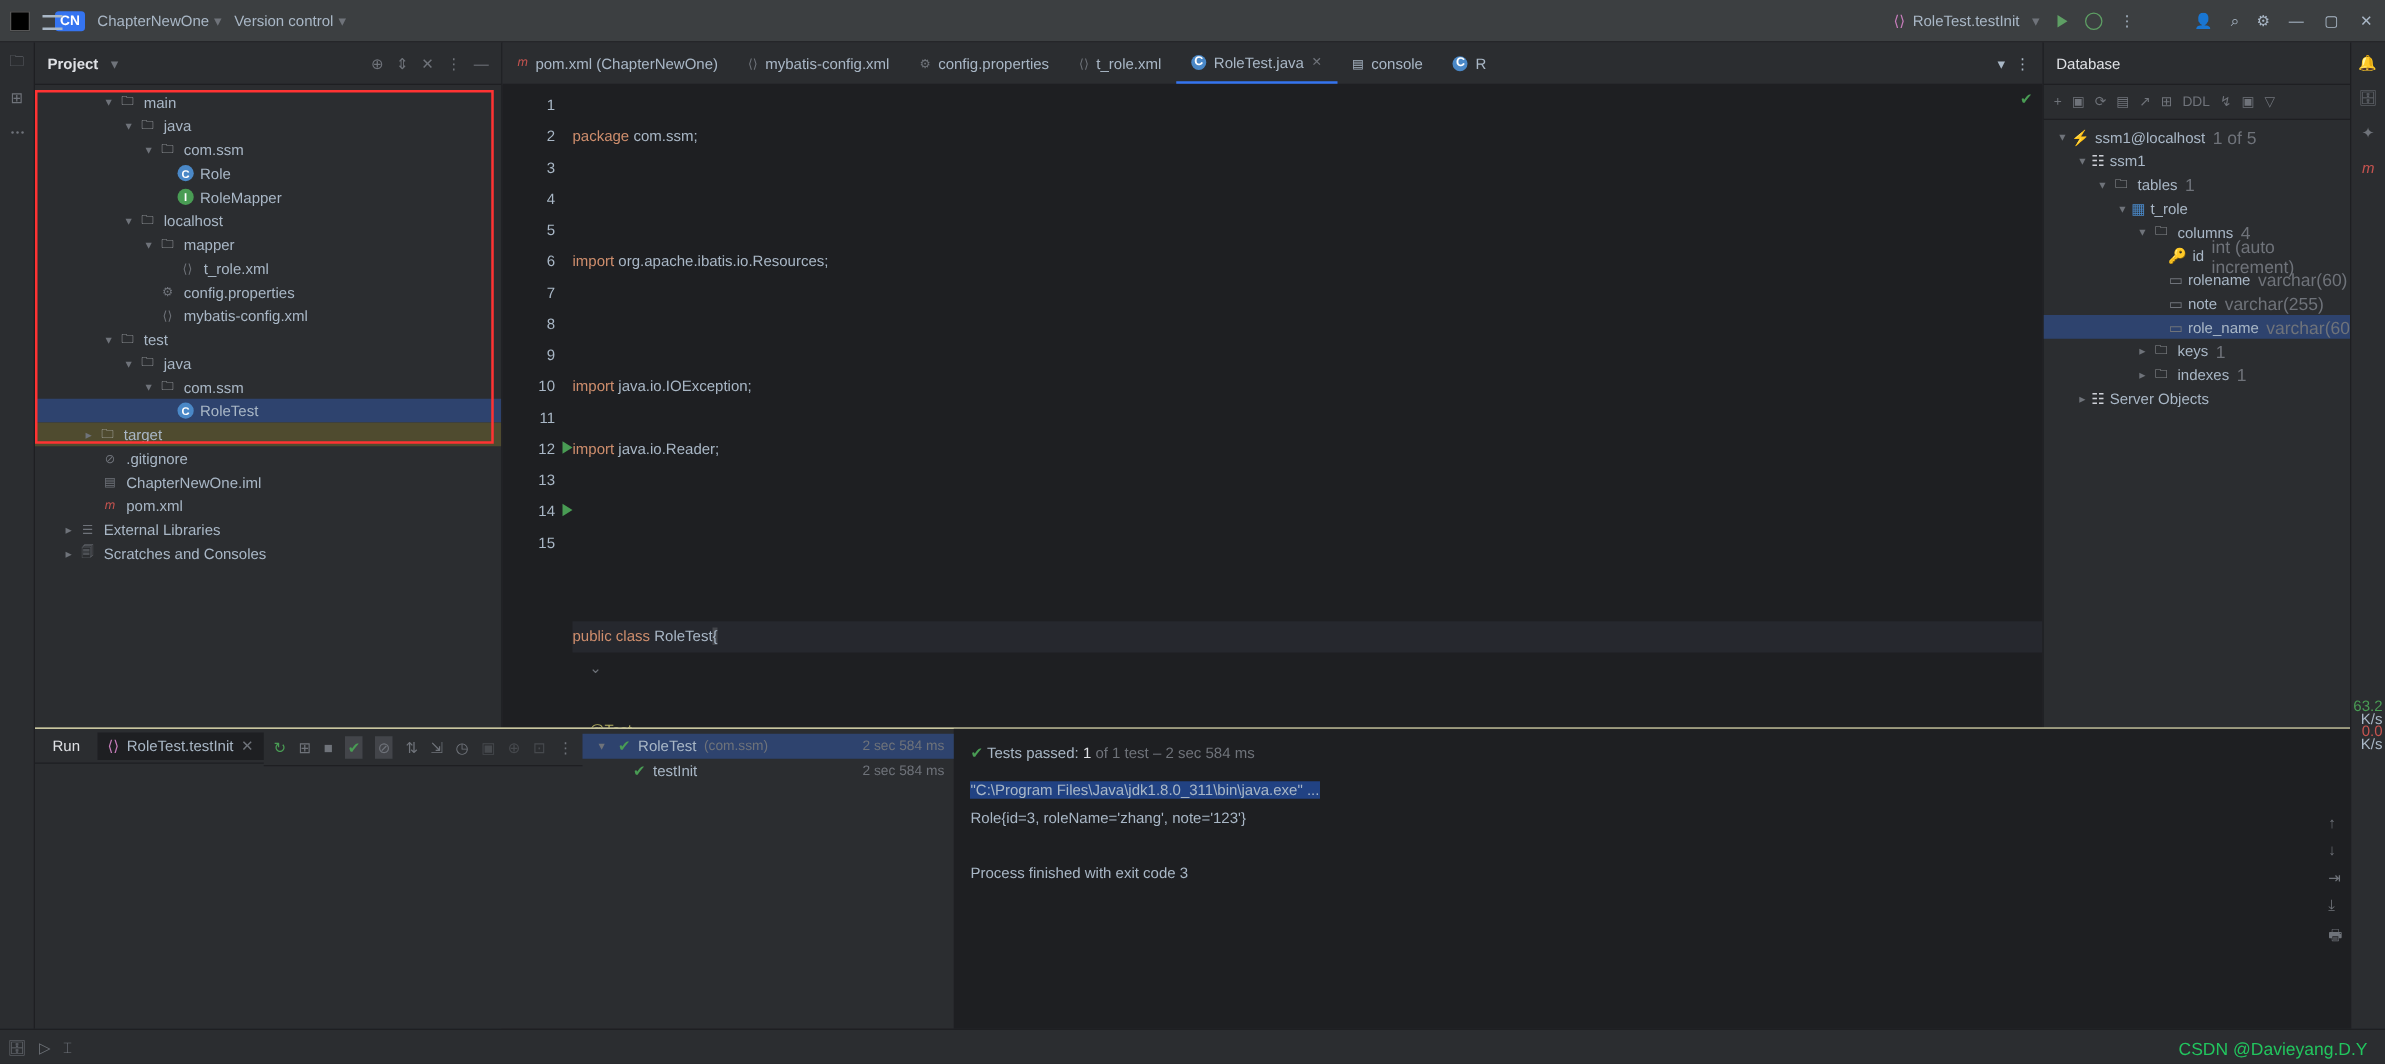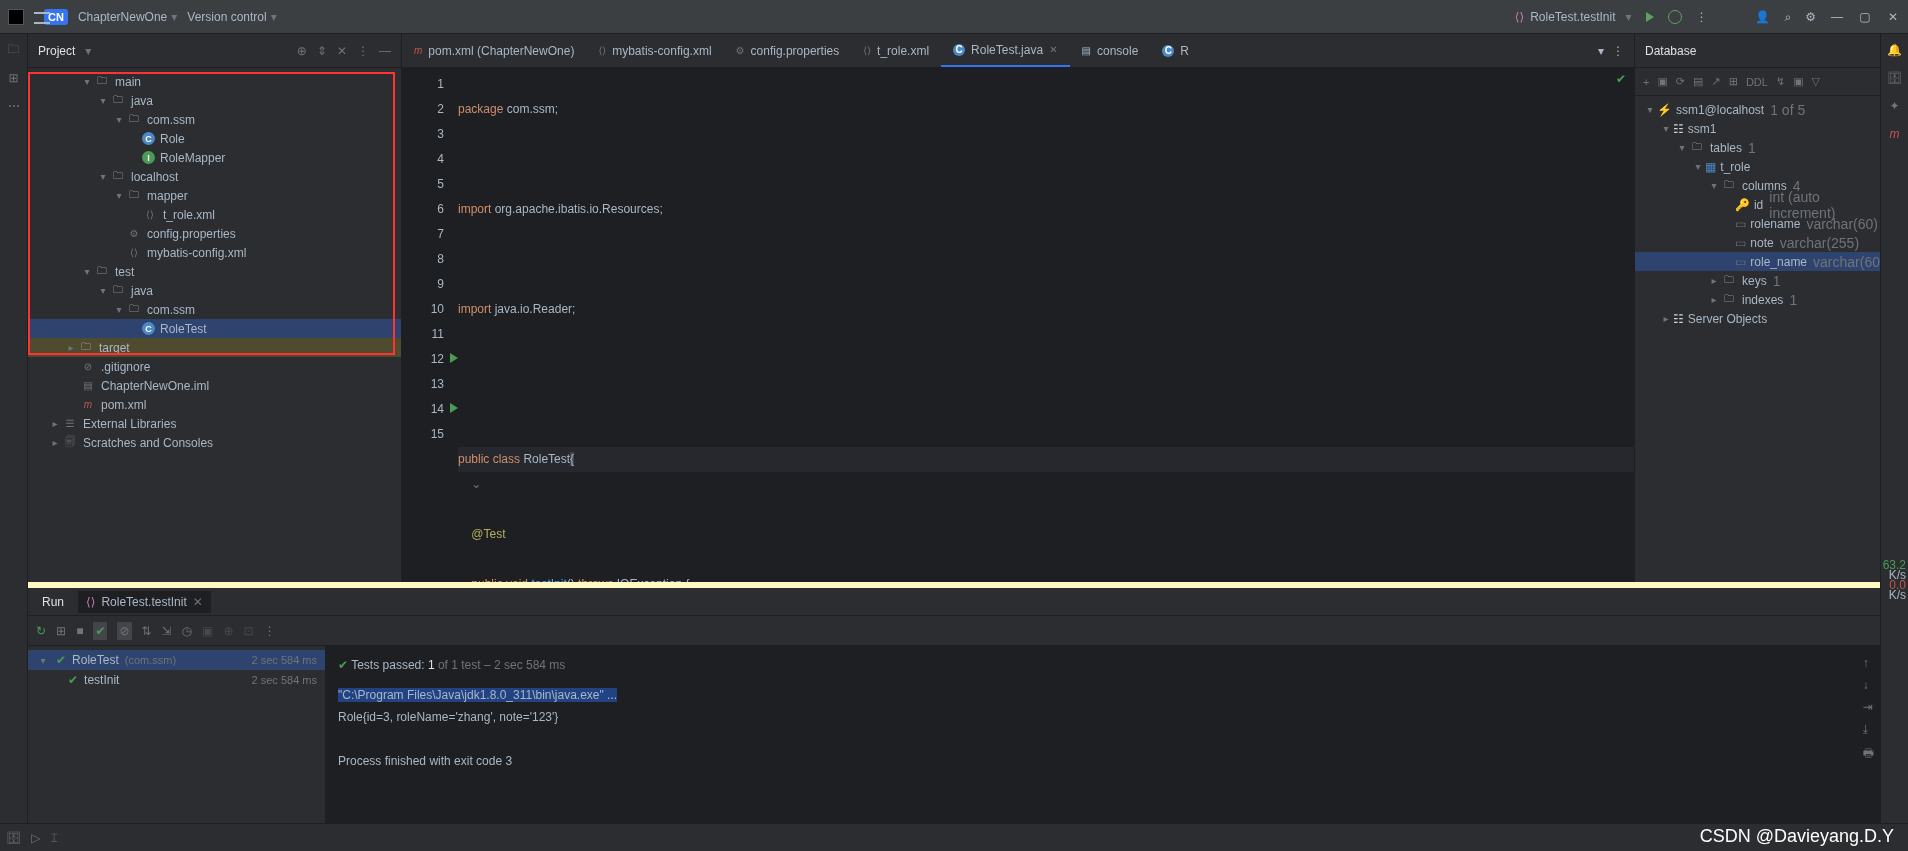--- a/index.html
+++ b/index.html
@@ -17,21 +17,21 @@
 .run-cfg{display:flex;align-items:center;gap:6px;color:#DFE1E5}
 .play-ico{border-left:8px solid #5E9F64;border-top:5px solid transparent;border-bottom:5px solid transparent;width:0;height:0}
 .bug-ico{width:14px;height:14px;border:1.5px solid #5E9F64;border-radius:50%;position:relative}
 .win-btn{width:14px;height:14px;display:flex;align-items:center;justify-content:center;color:#A9B7C6}
 .main-area{display:flex;height:calc(100% - 34px - 28px)}
 .left-strip{width:28px;background:#2B2D30;border-right:1px solid #1E1F22;display:flex;flex-direction:column;align-items:center;gap:12px;padding-top:8px}
 .strip-ico{width:16px;height:16px;color:#6F737A;display:flex;align-items:center;justify-content:center;cursor:pointer}
 .dots3{display:flex;gap:2px}.dots3 span{width:2px;height:2px;background:#6F737A;border-radius:50%}
 .project-panel{width:374px;background:#2B2D30;border-right:1px solid #1E1F22;display:flex;flex-direction:column}
 .proj-header{height:34px;display:flex;align-items:center;padding:0 10px;gap:6px;border-bottom:1px solid #1E1F22}
-.proj-header .label{font-weight:400;color:#DFE1E5}
+.proj-header .label{font-weight:700;color:#DFE1E5}
 .proj-header .right{margin-left:auto;display:flex;gap:10px}
 .proj-header .right span{color:#6F737A;cursor:pointer}
 .tree{flex:1;overflow:auto;padding-top:4px;position:relative}
 .hl{position:absolute;left:0;right:6px;border:2px solid #FF3333;top:4px;height:283px;pointer-events:none}
 .tree-row{display:flex;align-items:center;height:19px;padding-left:8px;cursor:pointer}
 .tree-row.selected{background:#2E436E}
 .tree-row.mark{background:#4F4B2F}
 .arr{width:14px;text-align:center;color:#6F737A;font-size:10px}
 .fico{width:16px;height:16px;margin-right:5px;display:flex;align-items:center;justify-content:center;font-size:10px}
 .fold{color:#CED0D6}
@@ -53,40 +53,40 @@
 .check{position:absolute;right:8px;top:4px;color:#499C54}
 .line-hl{background:#26282E;display:inline-block;width:100%}
 .right-panel{width:246px;background:#2B2D30;border-left:1px solid #1E1F22;display:flex;flex-direction:column}
 .right-panel .head{height:34px;display:flex;align-items:center;padding:0 10px;color:#DFE1E5;border-bottom:1px solid #1E1F22}
 .db-tb{height:28px;display:flex;align-items:center;gap:8px;padding:0 8px;border-bottom:1px solid #1E1F22}
 .db-tb span{color:#6F737A;font-size:11px;cursor:pointer}
 .db-tree{padding:4px 0}
 .db-row{display:flex;align-items:center;height:19px;padding-left:8px;font-size:12px}
 .db-row.sel{background:#2E436E}
 .right-strip{width:28px;background:#2B2D30;border-left:1px solid #1E1F22;display:flex;flex-direction:column;align-items:center;gap:12px;padding-top:8px}
-.bottom-panel{position:absolute;left:28px;right:28px;bottom:28px;top:582px;background:#2B2D30;border-top:6px solid #fef9c3;display:flex;flex-direction:column}
+.bottom-panel{position:absolute;left:28px;right:28px;bottom:28px;top:582px;background:#2B2D30;border-top:1px solid #fef9c3;display:flex;flex-direction:row}
 .run-tabs{height:28px;display:flex;align-items:center;padding-left:6px;gap:6px;border-bottom:1px solid #1E1F22}
 .run-tab{padding:4px 8px;color:#DFE1E5;font-size:12px}
 .run-tab.alt{background:#1E1F22;display:flex;align-items:center;gap:6px}
 .run-toolbar{height:30px;display:flex;align-items:center;gap:10px;padding:0 8px;border-bottom:1px solid #1E1F22}
 .run-toolbar span{color:#6F737A;cursor:pointer}
 .run-body{display:flex;flex:1}
 .test-tree{width:298px;border-right:1px solid #1E1F22;padding-top:4px}
 .test-row{display:flex;align-items:center;height:20px;padding-left:8px;gap:6px}
 .test-row.sel{background:#2E436E}
 .test-time{margin-left:auto;padding-right:8px;color:#6F737A;font-size:11px}
 .chk{color:#499C54}
 .console{flex:1;background:#1E1F22;padding:8px 12px;font-family:Consolas,monospace;font-size:13px;line-height:22px}
 .con-hl{background:#214283}
 .console-icons{position:absolute;right:6px;top:68px;display:flex;flex-direction:column;gap:8px}
 .console-icons span{color:#6F737A}
 .status-bar{position:absolute;bottom:0;left:0;right:0;height:28px;background:#2B2D30;border-top:1px solid #1E1F22;display:flex;align-items:center}
 .status-bar .left{display:flex;gap:10px;padding-left:6px}
 .status-bar .right{margin-left:auto;padding-right:10px;color:#6F737A}
-.watermark{position:absolute;right:14px;bottom:4px;color:#ffffff;font-size:18px;z-index:99}
+.watermark{position:absolute;right:14px;bottom:4px;color:#22c55e;font-size:14px;z-index:99}
 .perf{position:absolute;right:2px;top:560px;font-size:9px;color:#6F737A;text-align:right;line-height:10px}
 .perf .g{color:#499C54}.perf .r{color:#C75450}
 .pkg{color:#6F737A;font-size:11px}
 .type{color:#6F737A;font-size:14px}
 </style>
 </head>
 <body>
 
 <div class="title-bar">
   <div class="title-left">
@@ -289,20 +289,21 @@
             <div></div>
             <div>13</div>
             <div class="run-g">14</div>
             <div>15</div>
         </div>
         <div class="lines">
 <div><span class="kw">package</span><span> com.ssm;</span></div>
 <div> </div>
 <div><span class="kw">import</span><span> org.apache.ibatis.io.Resources;</span></div>
 <div> </div>
+<div><span class="kw">import</span><span> java.io.IOException;</span></div>
 <div><span class="kw">import</span><span> java.io.Reader;</span></div>
 <div> </div>
 <div> </div>
 <div class="line-hl"><span class="kw">public class </span><span>RoleTest</span><span style="background:#43454A">{</span></div>
 <div>    <span style="color:#6F737A">⌄</span></div>
 <div><span class="ann">    @Test</span></div>
 <div><span>    </span><span class="kw">public void </span><span class="fn">testInit</span><span>() </span><span class="kw">throws</span><span> IOException {</span></div>
 <div></div>
         </div>
       </div>

